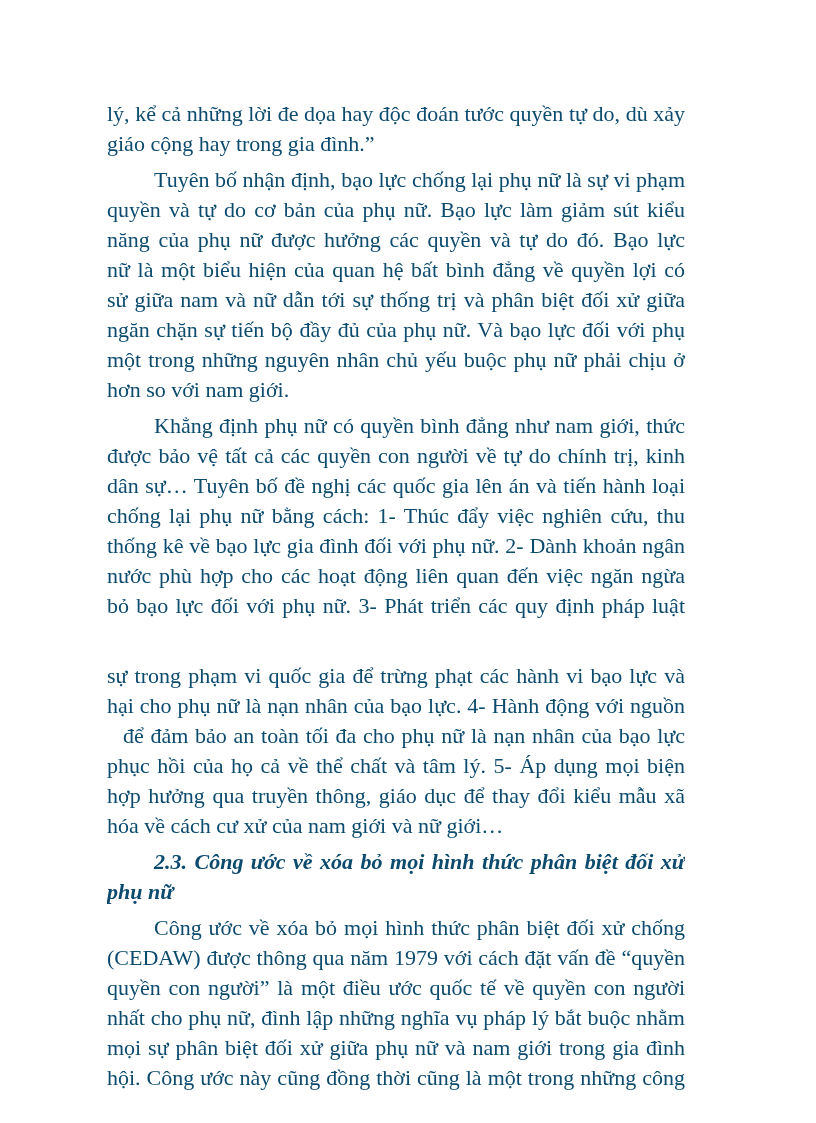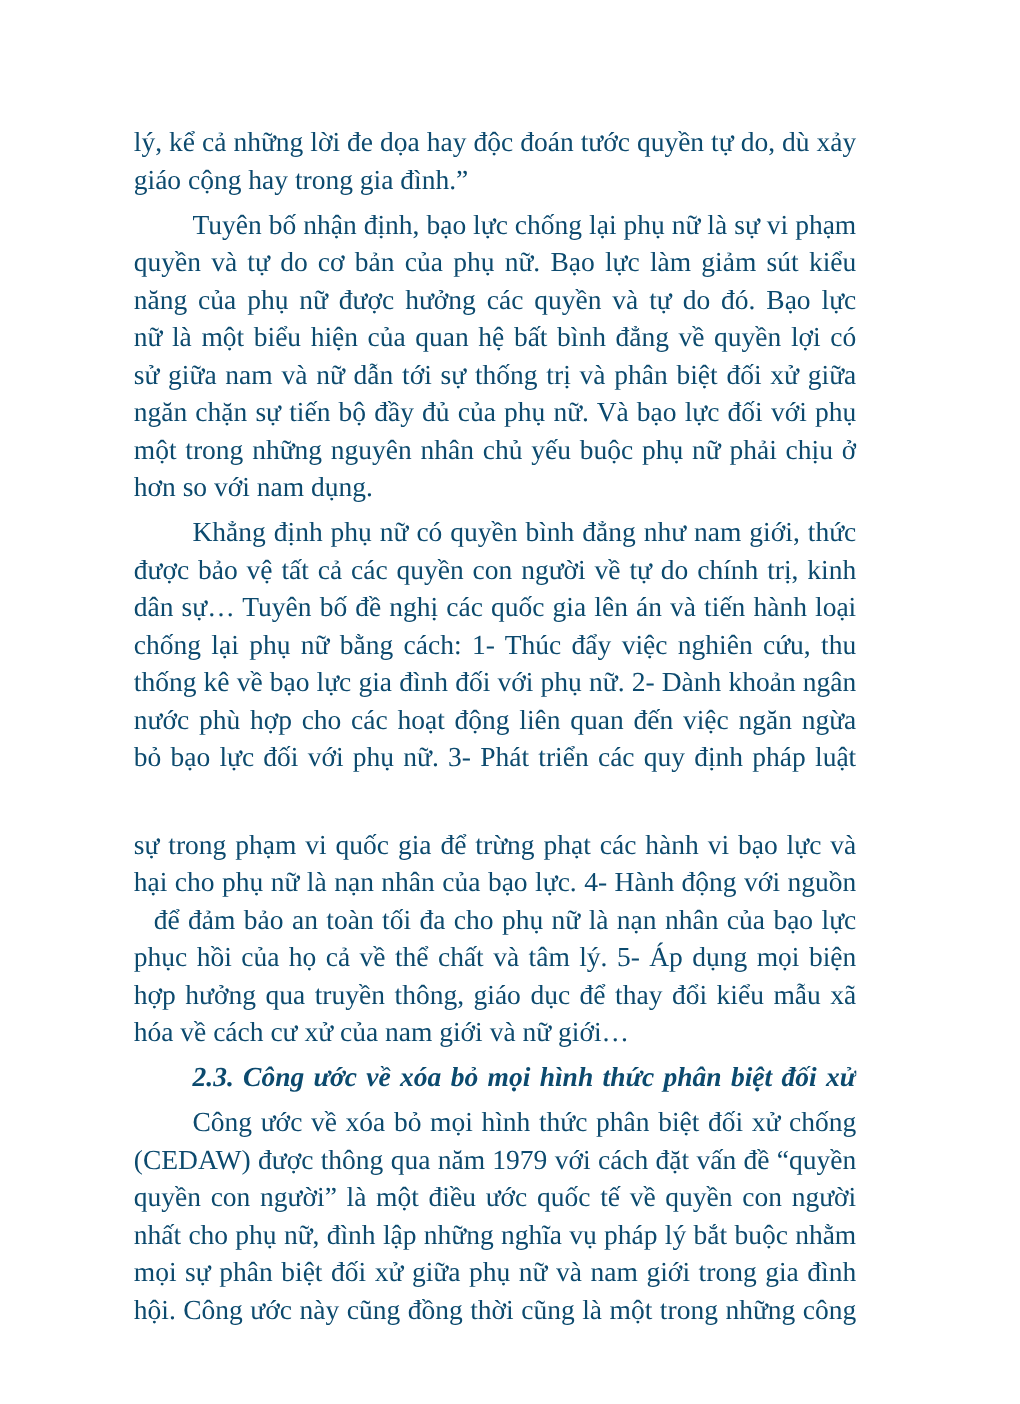--- a/index.html
+++ b/index.html
@@ -33,41 +33,42 @@
     </div>
 
     <div class="para">
       <span class="line indent" style="white-space: normal; overflow: hidden;">Tuyên bố nhận định, bạo lực chống lại phụ nữ là sự vi phạm các</span>
       <span class="line" style="white-space: normal; overflow: hidden;">quyền và tự do cơ bản của phụ nữ. Bạo lực làm giảm sút kiểu hủy bỏ khả</span>
       <span class="line" style="white-space: normal; overflow: hidden;">năng của phụ nữ được hưởng các quyền và tự do đó. Bạo lực chống lại phụ</span>
       <span class="line" style="white-space: normal; overflow: hidden;">nữ là một biểu hiện của quan hệ bất bình đẳng về quyền lợi có tính chất lịch</span>
       <span class="line" style="white-space: normal; overflow: hidden;">sử giữa nam và nữ dẫn tới sự thống trị và phân biệt đối xử giữa nam và nữ,</span>
       <span class="line" style="white-space: normal; overflow: hidden;">ngăn chặn sự tiến bộ đầy đủ của phụ nữ. Và bạo lực đối với phụ nữ chính là</span>
       <span class="line" style="white-space: normal; overflow: hidden;">một trong những nguyên nhân chủ yếu buộc phụ nữ phải chịu ở vị trí thấp kém</span>
-      <span class="line last" style="white-space: normal; overflow: hidden;">hơn so với nam dụng.</span>
+      <span class="line last" style="white-space: normal; overflow: hidden;">hơn so với nam giới.</span>
     </div>
 
     <div class="para">
       <span class="line indent" style="white-space: normal; overflow: hidden;">Khẳng định phụ nữ có quyền bình đẳng như nam giới, thức hưởng và</span>
       <span class="line" style="white-space: normal; overflow: hidden;">được bảo vệ tất cả các quyền con người về tự do chính trị, kinh tế, văn hóa,</span>
       <span class="line" style="white-space: normal; overflow: hidden;">dân sự… Tuyên bố đề nghị các quốc gia lên án và tiến hành loại bỏ bạo lực</span>
       <span class="line" style="white-space: normal; overflow: hidden;">chống lại phụ nữ bằng cách: 1- Thúc đẩy việc nghiên cứu, thu thập số liệu</span>
       <span class="line" style="white-space: normal; overflow: hidden;">thống kê về bạo lực gia đình đối với phụ nữ. 2- Dành khoản ngân sách nhà</span>
       <span class="line" style="white-space: normal; overflow: hidden;">nước phù hợp cho các hoạt động liên quan đến việc ngăn ngừa dẫn đến loại</span>
       <span class="line" style="white-space: normal; overflow: hidden;">bỏ bạo lực đối với phụ nữ. 3- Phát triển các quy định pháp luật hình sự, dân</span>
       <span class="line" style="white-space: normal; overflow: hidden; margin-top: 40px;">sự trong phạm vi quốc gia để trừng phạt các hành vi bạo lực và đền bù thiệt</span>
       <span class="line" style="white-space: normal; overflow: hidden;">hại cho phụ nữ là nạn nhân của bạo lực. 4- Hành động với nguồn lực sẵn có</span>
       <span class="line" style="white-space: normal; overflow: hidden; margin-left: 16px;">để đảm bảo an toàn tối đa cho phụ nữ là nạn nhân của bạo lực và thúc đẩy sự</span>
       <span class="line" style="white-space: normal; overflow: hidden;">phục hồi của họ cả về thể chất và tâm lý. 5- Áp dụng mọi biện pháp thích</span>
       <span class="line" style="white-space: normal; overflow: hidden;">hợp hưởng qua truyền thông, giáo dục để thay đổi kiểu mẫu xã hội và văn</span>
       <span class="line last" style="white-space: normal; overflow: hidden;">hóa về cách cư xử của nam giới và nữ giới…</span>
     </div>
 
     <div class="para heading">
       <span class="line indent" style="white-space: normal; overflow: hidden;">2.3. Công ước về xóa bỏ mọi hình thức phân biệt đối xử chống lại</span>
+      <span class="line last" style="white-space: normal; overflow: hidden;">phụ nữ</span>
     </div>
 
     <div class="para">
       <span class="line indent" style="white-space: normal; overflow: hidden;">Công ước về xóa bỏ mọi hình thức phân biệt đối xử chống lại phụ nữ</span>
       <span class="line" style="white-space: normal; overflow: hidden;">(CEDAW) được thông qua năm 1979 với cách đặt vấn đề “quyền phụ nữ là</span>
       <span class="line" style="white-space: normal; overflow: hidden; font-family: Liberation Serif, serif;">quyền con người” là một điều ước quốc tế về quyền con người toàn diện</span>
       <span class="line" style="white-space: normal; overflow: hidden;">nhất cho phụ nữ, đình lập những nghĩa vụ pháp lý bắt buộc nhằm chấm dứt</span>
       <span class="line" style="white-space: normal; overflow: hidden;">mọi sự phân biệt đối xử giữa phụ nữ và nam giới trong gia đình và ngoài xã</span>
       <span class="line" style="white-space: normal; overflow: hidden;">hội. Công ước này cũng đồng thời cũng là một trong những công ước quốc</span>
     </div>

